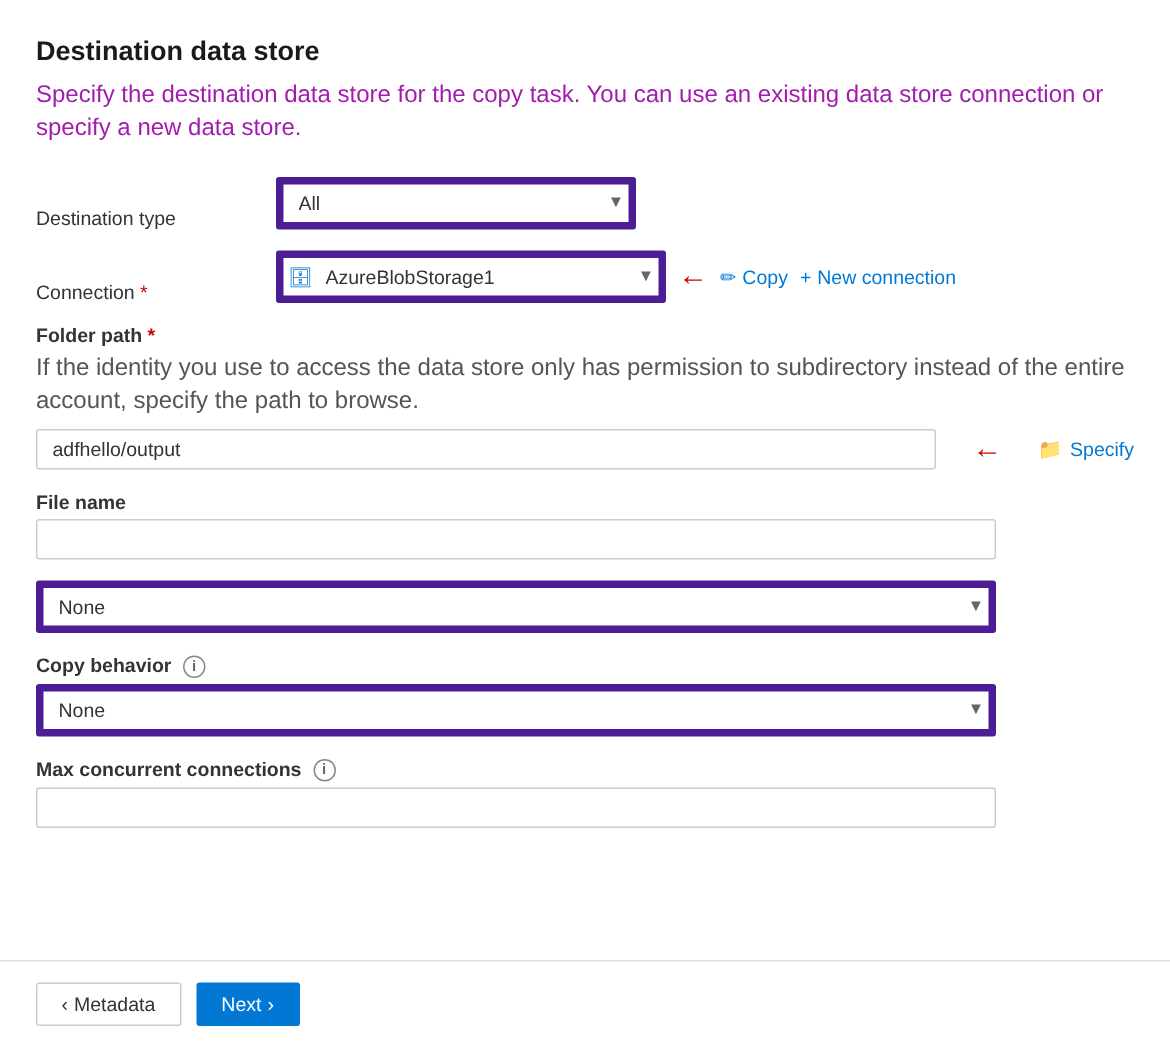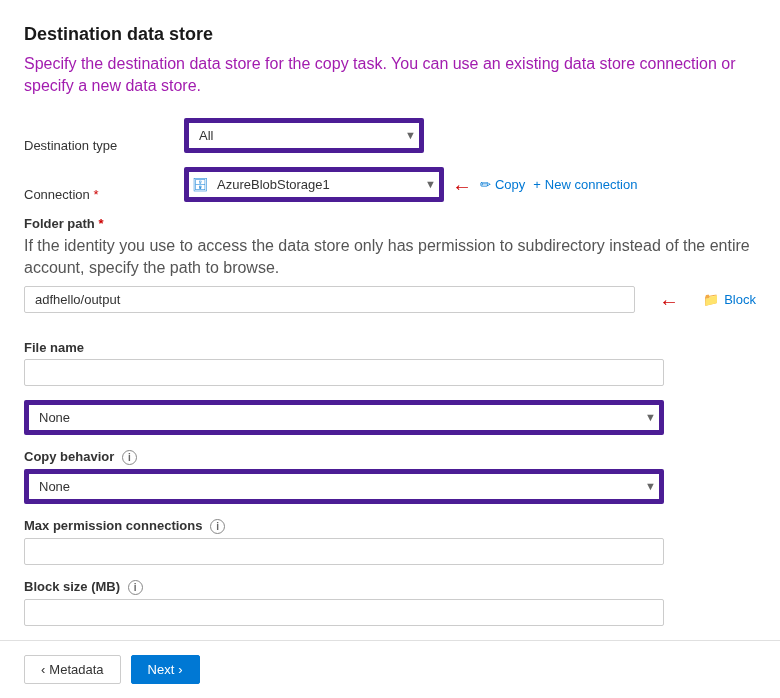--- a/index.html
+++ b/index.html
@@ -113,21 +113,21 @@
       color: #333;
       margin-bottom: 4px;
     }
     .section-hint {
       font-size: 16px;
       color: #555;
       margin-bottom: 6px;
       line-height: 1.4;
     }
     .folder-path-section {
-      margin-bottom: 27px;
+      margin-bottom: 14px;
     }
     .folder-path-row {
       display: flex;
       align-items: center;
       gap: 24px;
     }
     .text-input {
       border: 1px solid #ccc;
       border-radius: 2px;
       padding: 5px 10px;
@@ -276,21 +276,21 @@
     <div class="section-label">
       <span>Folder path</span>
       <span class="required-star"> *</span>
     </div>
     <p class="section-hint">If the identity you use to access the data store only has permission to subdirectory instead of the entire account, specify the path to browse.</p>
     <div class="folder-path-row">
       <input type="text" class="text-input folder-path-input" value="adfhello/output" style="">
       <span class="red-arrow">←</span>
       <a class="browse-btn">
         <span>📁</span>
-        <span>Block</span>
+        <span>Specify</span>
       </a>
     </div>
   </div>
 
   <div class="field-section">
     <div class="section-label">File name</div>
     <input type="text" class="text-input file-name-input" value="" style="">
   </div>
 
   <div class="field-section">
@@ -320,33 +320,26 @@
         <option>FlattenHierarchy</option>
         <option>MergeFiles</option>
         <option>PreserveHierarchy</option>
       </select>
       <span class="select-arrow">▼</span>
     </div>
   </div>
 
   <div class="field-section">
     <div class="section-label">
-      <span>Max permission connections</span>
+      <span>Max concurrent connections</span>
       <span class="info-icon">i</span>
     </div>
     <input type="text" class="text-input max-conn-input" value="" style="">
   </div>
 
-  <div class="field-section">
-    <div class="section-label">
-      <span>Block size (MB)</span>
-      <span class="info-icon">i</span>
-    </div>
-    <input type="text" class="text-input block-size-input" value="" style="">
-  </div>
 
 </div>
 
 <div class="footer">
   <button class="btn-previous">
     <span>‹</span>
     <span>Metadata</span>
   </button>
   <button class="btn-next">
     <span>Next</span>

